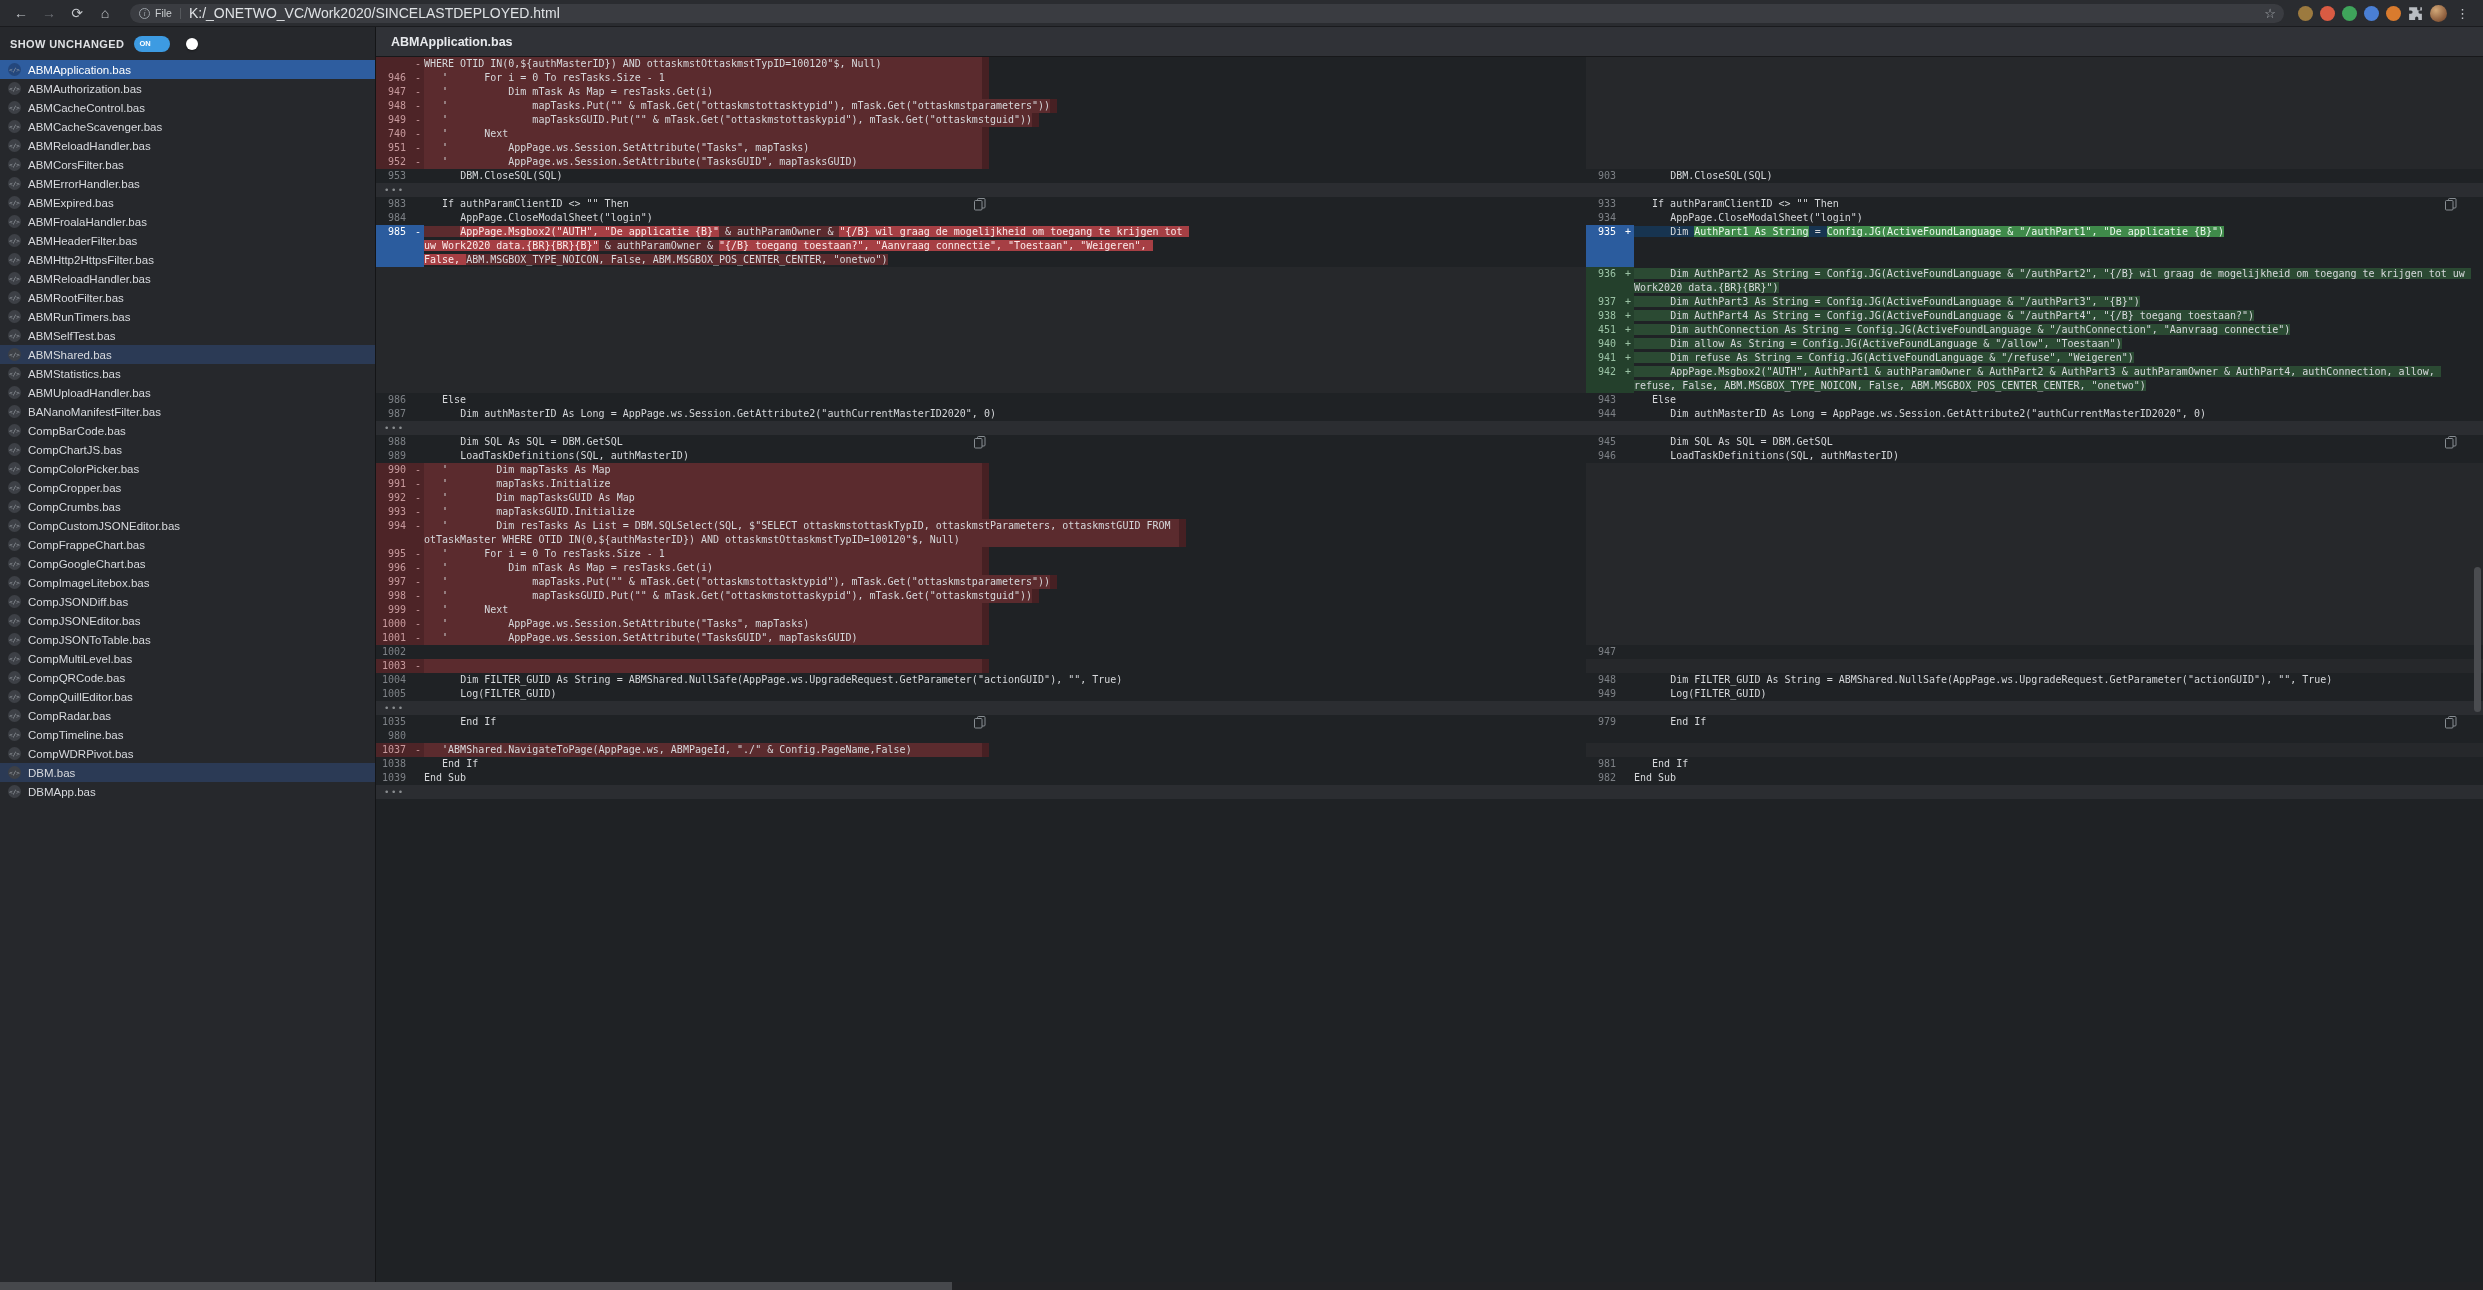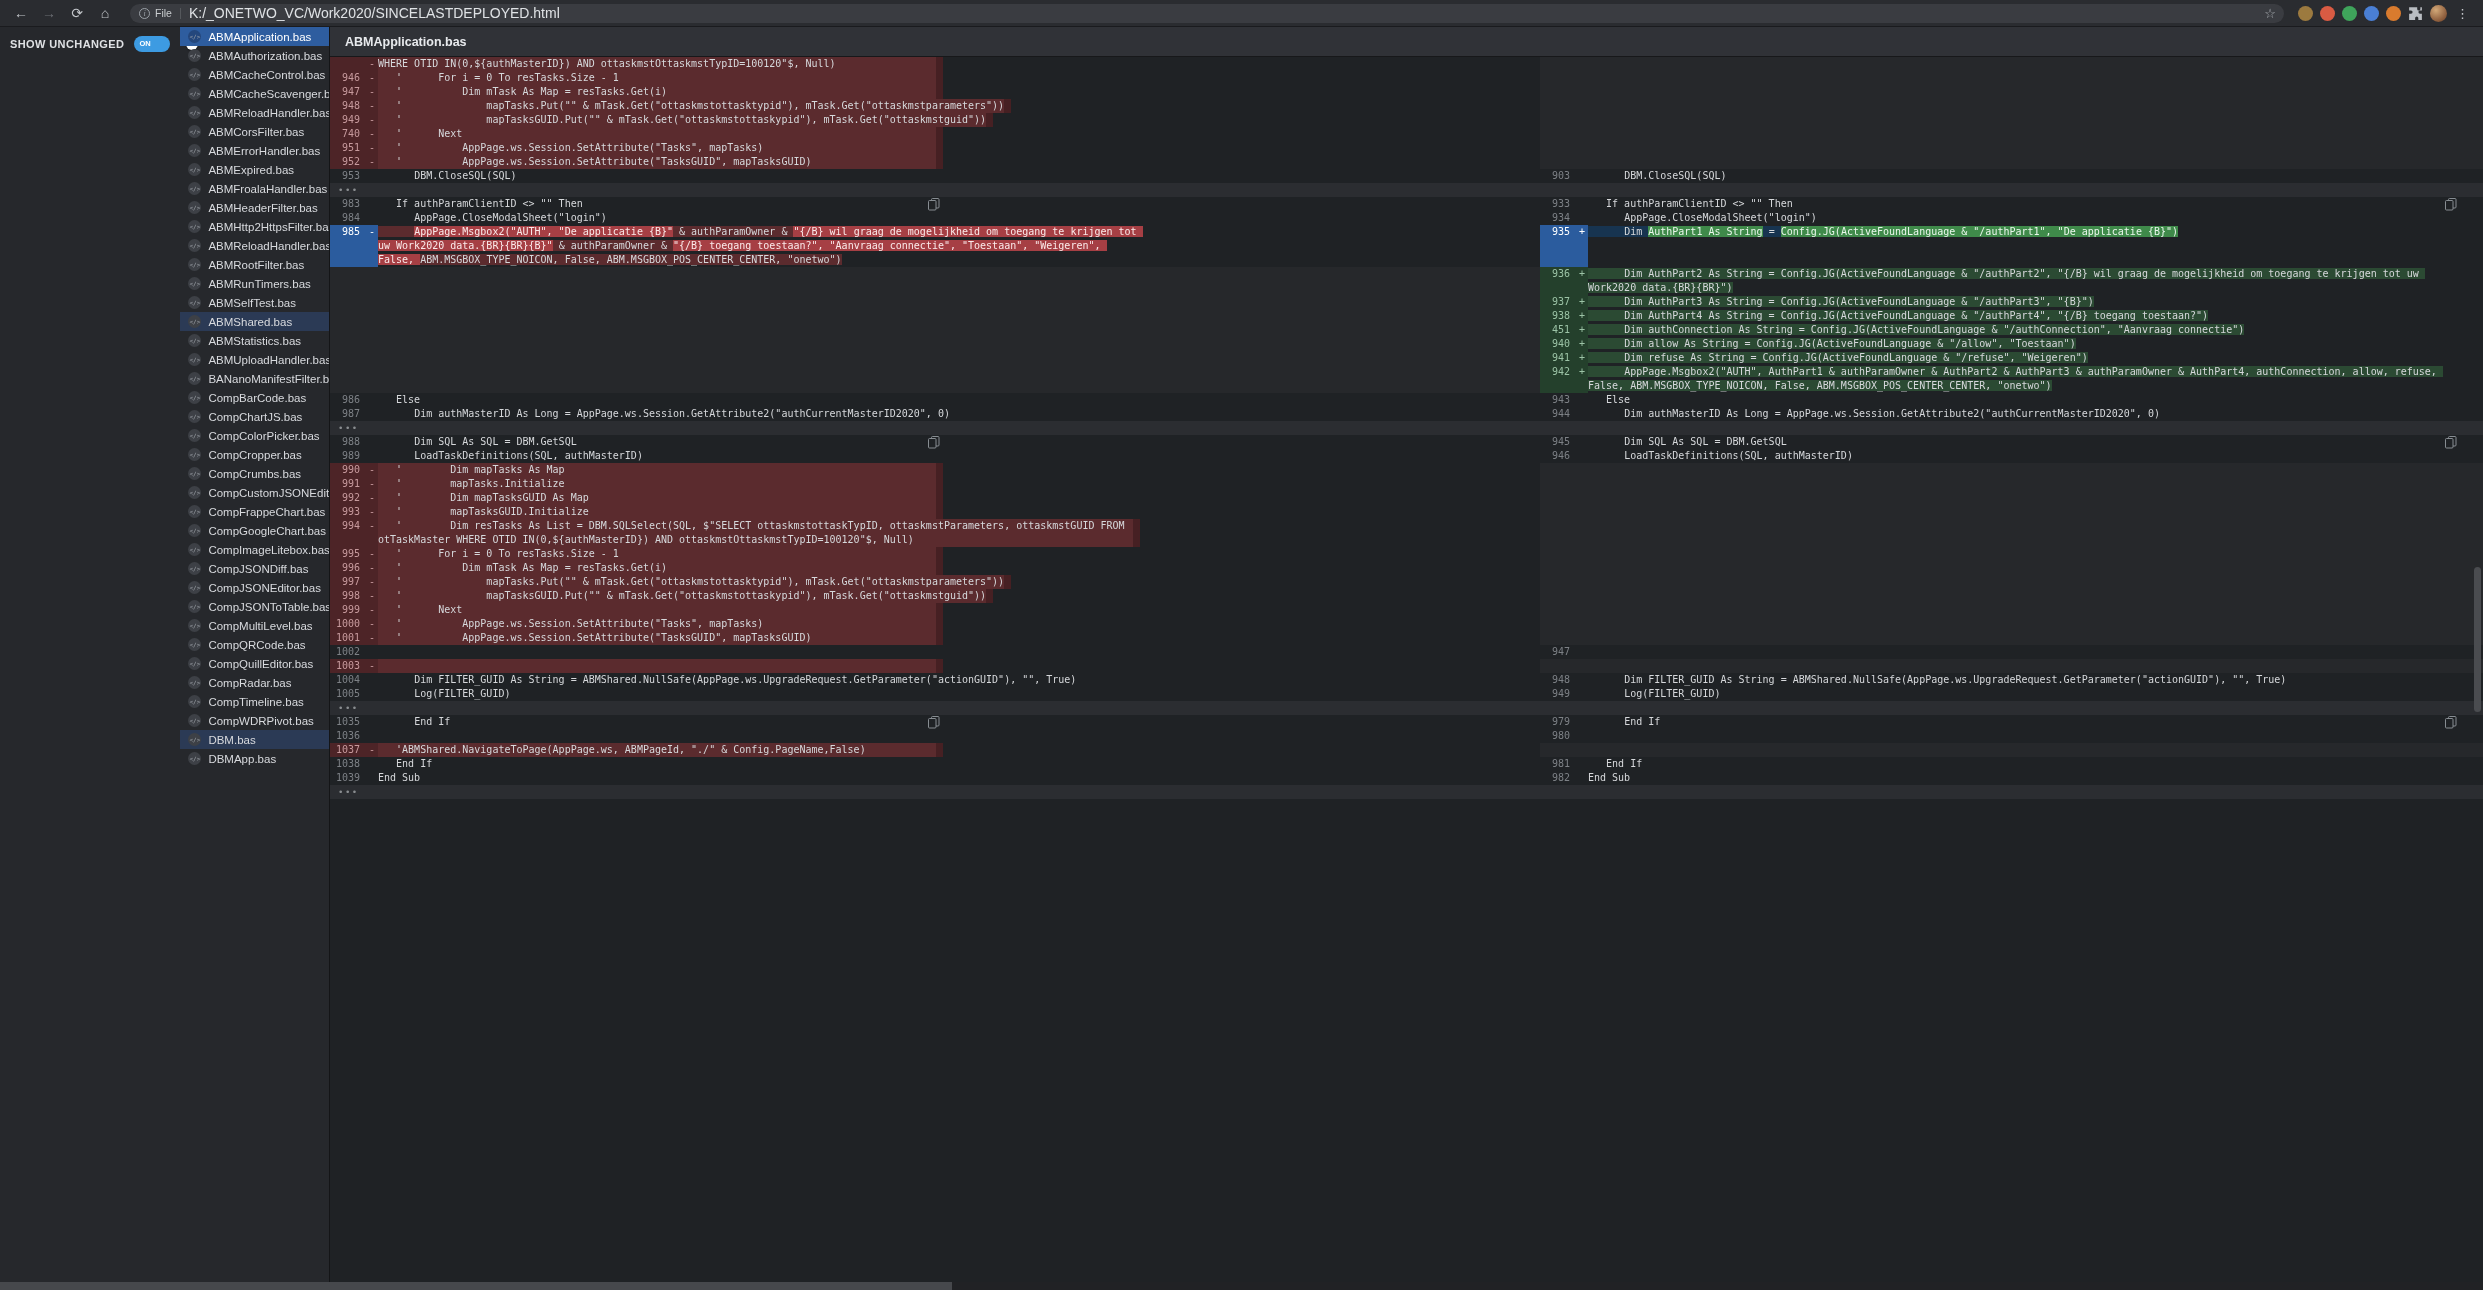--- a/index.html
+++ b/index.html
@@ -42,22 +42,22 @@
   .star{color:#a9adb2;font-size:13px;flex:none;margin-left:8px;cursor:pointer}
   .ext-cluster{display:flex;align-items:center;gap:7px;flex:none;padding-right:2px}
   .ext-dot{width:15px;height:15px;border-radius:50%;flex:none;cursor:pointer}
   .puzzle{width:15px;height:15px;flex:none;cursor:pointer;display:flex;align-items:center}
   .avatar{width:17px;height:17px;border-radius:50%;flex:none;cursor:pointer;
     background:radial-gradient(circle at 35% 30%,#d2a878,#8a5a3a 70%,#5c3a24)}
   .kebab{color:#c3c6ca;font-size:13px;flex:none;cursor:pointer;padding:0 2px}
   
   .content{display:flex;height:1255px}
   .sidebar{
-    width:330px;flex:none;background:var(--sidebar-bg,#26282c);
-    border-right:1px solid #141517;display:flex;flex-direction:row;
+    width:376px;flex:none;background:var(--sidebar-bg,#26282c);
+    border-right:1px solid #141517;display:flex;flex-direction:column;
   }
   .sb-header{height:33px;display:flex;align-items:center;padding:0 10px;gap:10px;flex:none}
   .sb-title{color:#dfe1e4;font-size:11px;font-weight:bold;letter-spacing:.4px}
   .toggle{
     width:36px;height:16px;border-radius:9px;background:var(--accent-blue,#3d9be2);
     display:flex;align-items:center;justify-content:space-between;
     padding:0 2px 0 5px;cursor:pointer;flex:none;gap:35px;
   }
   .t-label{color:#fff;font-size:7.5px;font-weight:bold}
   .t-knob{width:12px;height:12px;border-radius:50%;background:#fff;flex:none;
@@ -747,25 +747,20 @@
             <div class="code"><span class="plain">      End If</span></div>
             <span class="copy-btn">
               <svg width="12" height="13" viewBox="0 0 12 13">
                 <rect x="3.5" y="0.5" width="7.5" height="9.5" rx="1" fill="none" stroke="#9aa0a6"></rect>
                 <rect x="0.5" y="2.5" width="7.5" height="9.5" rx="1" fill="#1f2225" stroke="#9aa0a6"></rect>
               </svg>
             </span>
           </div>
         </div>
         <div class="drow">
-          <div class="cell left">
-            <span class="ln">1036</span>
-            <span class="mk"></span>
-            <div class="code"><span class="plain"></span></div>
-          </div>
           <div class="cell right">
             <span class="ln">980</span>
             <span class="mk"></span>
             <div class="code"><span class="plain"></span></div>
           </div>
         </div>
         <div class="drow">
           <div class="cell left rm-row">
             <span class="ln">1037</span>
             <span class="mk">-</span>

